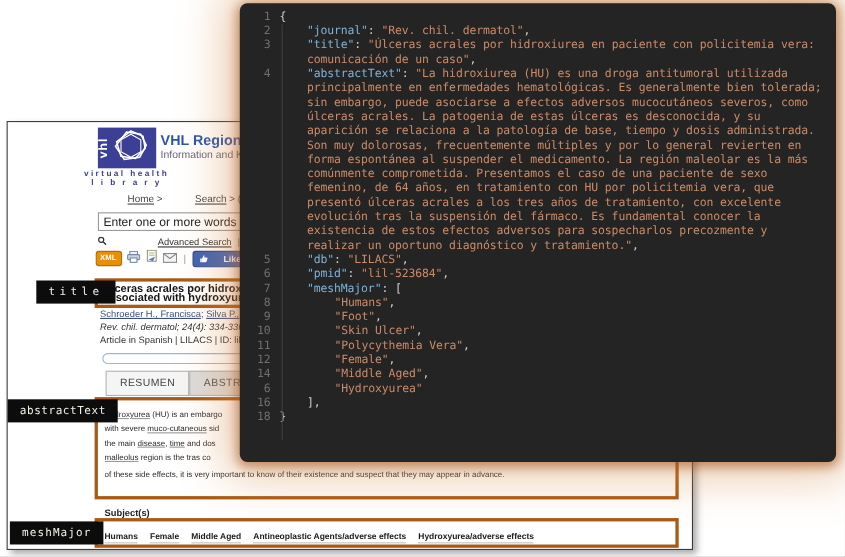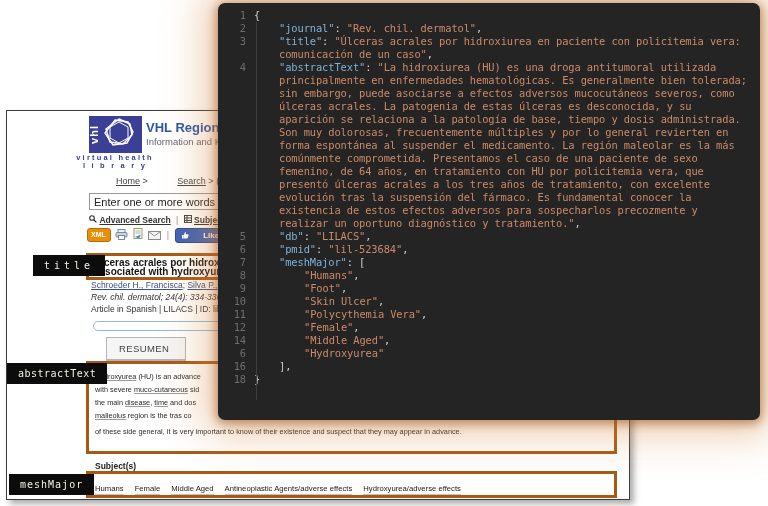--- a/index.html
+++ b/index.html
@@ -17,52 +17,52 @@
   .logo-scribble { margin-left:1px; }
   .logo-caption { position:absolute; left:60px; top:43px; width:96px; text-align:center; color:var(--brand,#3b3f96);
                   font-weight:bold; font-size:7.5px; letter-spacing:2.2px; line-height:8px; }
   .site-title { position:absolute; left:139px; top:9px; font-size:13px; font-weight:bold; color:#2a56a8; white-space:nowrap; }
   .site-subtitle { position:absolute; left:139px; top:25px; font-size:9.5px; color:#667; white-space:nowrap; }
   .breadcrumb { position:absolute; left:82px; top:65px; font-size:9px; color:#444; }
   .breadcrumb a { color:#444; text-decoration:underline; cursor:pointer;margin-left:27px; }
   .search-box { position:absolute; left:82px; top:82px; width:320px; height:17px; border:1px solid #9a9a9a;
                 background:#fff; font-size:11px; color:#222; padding:2px 4px; white-space:nowrap; overflow:hidden; }
   .tools-row { position:absolute; left:82px; top:104px; font-size:8.5px; color:#333; white-space:nowrap; }
-  .tools-row a { color:#333; text-decoration:underline; cursor:pointer; font-weight:bold; }
+  .tools-row a { color:#333; text-decoration:underline; cursor:pointer; font-weight:normal;margin-left:44px; }
   .tools-row .sep { color:#888; margin:0 3px; }
   .glyph-icon { display:inline-block; font-size:9px; color:#444; }
   .share-row { position:absolute; left:80px; top:117px; height:14px; display:flex; align-items:center; gap:4px; }
   .xml-badge { background:var(--xml,#e78f08); color:#fff; font-size:7px; font-weight:bold; border-radius:3px;
                padding:2px 4px 2px 3px; border:1px solid #b66d04; line-height:8px; }
   .mini-ic { display:inline-block; }
   .share-sep { color:#999; font-size:9px; margin:0 2px; }
   .like-btn { background:#3f63b5; border:1px solid #2d4a8e; border-radius:3px; color:#fff; font-size:8px;
               font-weight:bold; padding:2px 5px; line-height:9px; display:flex; align-items:center; gap:14px; }
   .btn-sliver { background:#3f63b5; border:1px solid #2d4a8e; border-radius:3px 0 0 3px; width:11px; height:13px; }
 
   .ann-box { border:3px solid var(--accent,#a85a14); background:#fff; position:absolute; }
   .title-box { left:79px; top:142px; width:446px; height:27px; padding:2px 5px; overflow:hidden; }
   .title-line { font-size:10px; font-weight:bold; color:#151515; line-height:9px; white-space:nowrap; }
   .authors { position:absolute; left:84px; top:169px; font-size:8.5px; color:#3b4f7d; white-space:nowrap; }
   .authors .lnk { text-decoration:underline; cursor:pointer; }
   .source-line { position:absolute; left:84px; top:181px; font-size:8.5px; font-style:italic; color:#333; white-space:nowrap; }
   .meta-line { position:absolute; left:84px; top:193px; font-size:8.5px; color:#333; white-space:nowrap; }
   .pill { position:absolute; left:86px; top:210px; width:330px; height:10px; border:1px solid #93b9d6;
           border-radius:5px; background:#fff; }
-  .tabs { position:absolute; left:99px; top:226px; display:flex;flex-direction:column; }
+  .tabs { position:absolute; left:89px; top:226px; display:flex; }
   .tab { font-size:9.5px; letter-spacing:.4px; color:#555; padding:5px 12px; border:1px solid #b5b5b5;
          background:#dcdcdc; cursor:pointer; }
   .tab.active { background:#f5f5f5; color:#444; }
   .abstract-box { left:79px; top:250px; width:531px; height:93px; padding:7px 6px 0 6px; overflow:hidden; }
   .ab-line { font-size:7.3px; color:#2a2a2a; line-height:12.9px; white-space:nowrap; overflow:hidden; }
   .ab-line.last { margin-top:3px; }
   .ab-line .dotted { text-decoration:underline; text-decoration-color:#9a9a9a; cursor:pointer; }
   .subjects-heading { position:absolute; left:88px; top:350px; font-size:8.5px; font-weight:bold; color:#222; }
   .subjects-box { left:79px; top:360px; width:531px; height:27px; padding:3px 6px; overflow:hidden; }
-  .subject-link { display:inline-block; font-size:7.7px; font-weight:normal; color:#1a1a1a; margin-right:11px;
+  .subject-link { display:inline-block; font-size:7.7px; font-weight:bold; color:#1a1a1a; margin-right:11px;
                   border-bottom:1px solid #c2c2c2; line-height:10px; cursor:pointer; }
 
   
   .tag-label { position:absolute; z-index:2; background:#0c0c0c; color:#eef3e6;
                font-family:"DejaVu Sans Mono",monospace; font-size:10px; padding:5px 11px; }
   .tag-title { left:33px; top:255px; letter-spacing:4px; }
   .tag-abstract { left:7px; top:363px; letter-spacing:.5px; }
   .tag-mesh { left:9px; top:474px; letter-spacing:1px; }
 
   
@@ -179,25 +179,25 @@
     <div class="meta-line">Article in Spanish | LILACS | ID: lil-</div>
 
     <div class="pill"></div>
 
     <div class="tabs">
       <div class="tab active">RESUMEN</div>
       <div class="tab">ABSTRACT</div>
     </div>
 
     <div class="ann-box abstract-box" id="abstract-box">
-        <div class="ab-line"><span class="dotted">Hydroxyurea</span><span> (HU) is an advance</span></div>
+        <div class="ab-line"><span class="dotted">Hydroxyurea</span><span> (HU) is an embargo</span></div>
         <div class="ab-line"><span>with severe </span><span class="dotted">muco-cutaneous</span><span> sid</span></div>
         <div class="ab-line"><span>the main </span><span class="dotted">disease</span><span>, </span><span class="dotted">time</span><span> and dos</span></div>
         <div class="ab-line"><span class="dotted">malleolus</span><span> region is the tras co</span></div>
-        <div class="ab-line last"><span>of these side general, it is very important to know of their existence and suspect that they may appear in advance.</span></div>
+        <div class="ab-line last"><span>of these side effects, it is very important to know of their existence and suspect that they may appear in advance.</span></div>
       </div>
 
     <div class="subjects-heading">Subject(s)</div>
     <div class="ann-box subjects-box" id="subjects-box"><span class="subject-link">Humans</span><span class="subject-link">Female</span><span class="subject-link">Middle Aged</span><span class="subject-link">Antineoplastic Agents/adverse effects</span><span class="subject-link">Hydroxyurea/adverse effects</span></div>
   </div>
 
   <div class="tag-label tag-title">title</div>
   <div class="tag-label tag-abstract">abstractText</div>
   <div class="tag-label tag-mesh">meshMajor</div>
 

